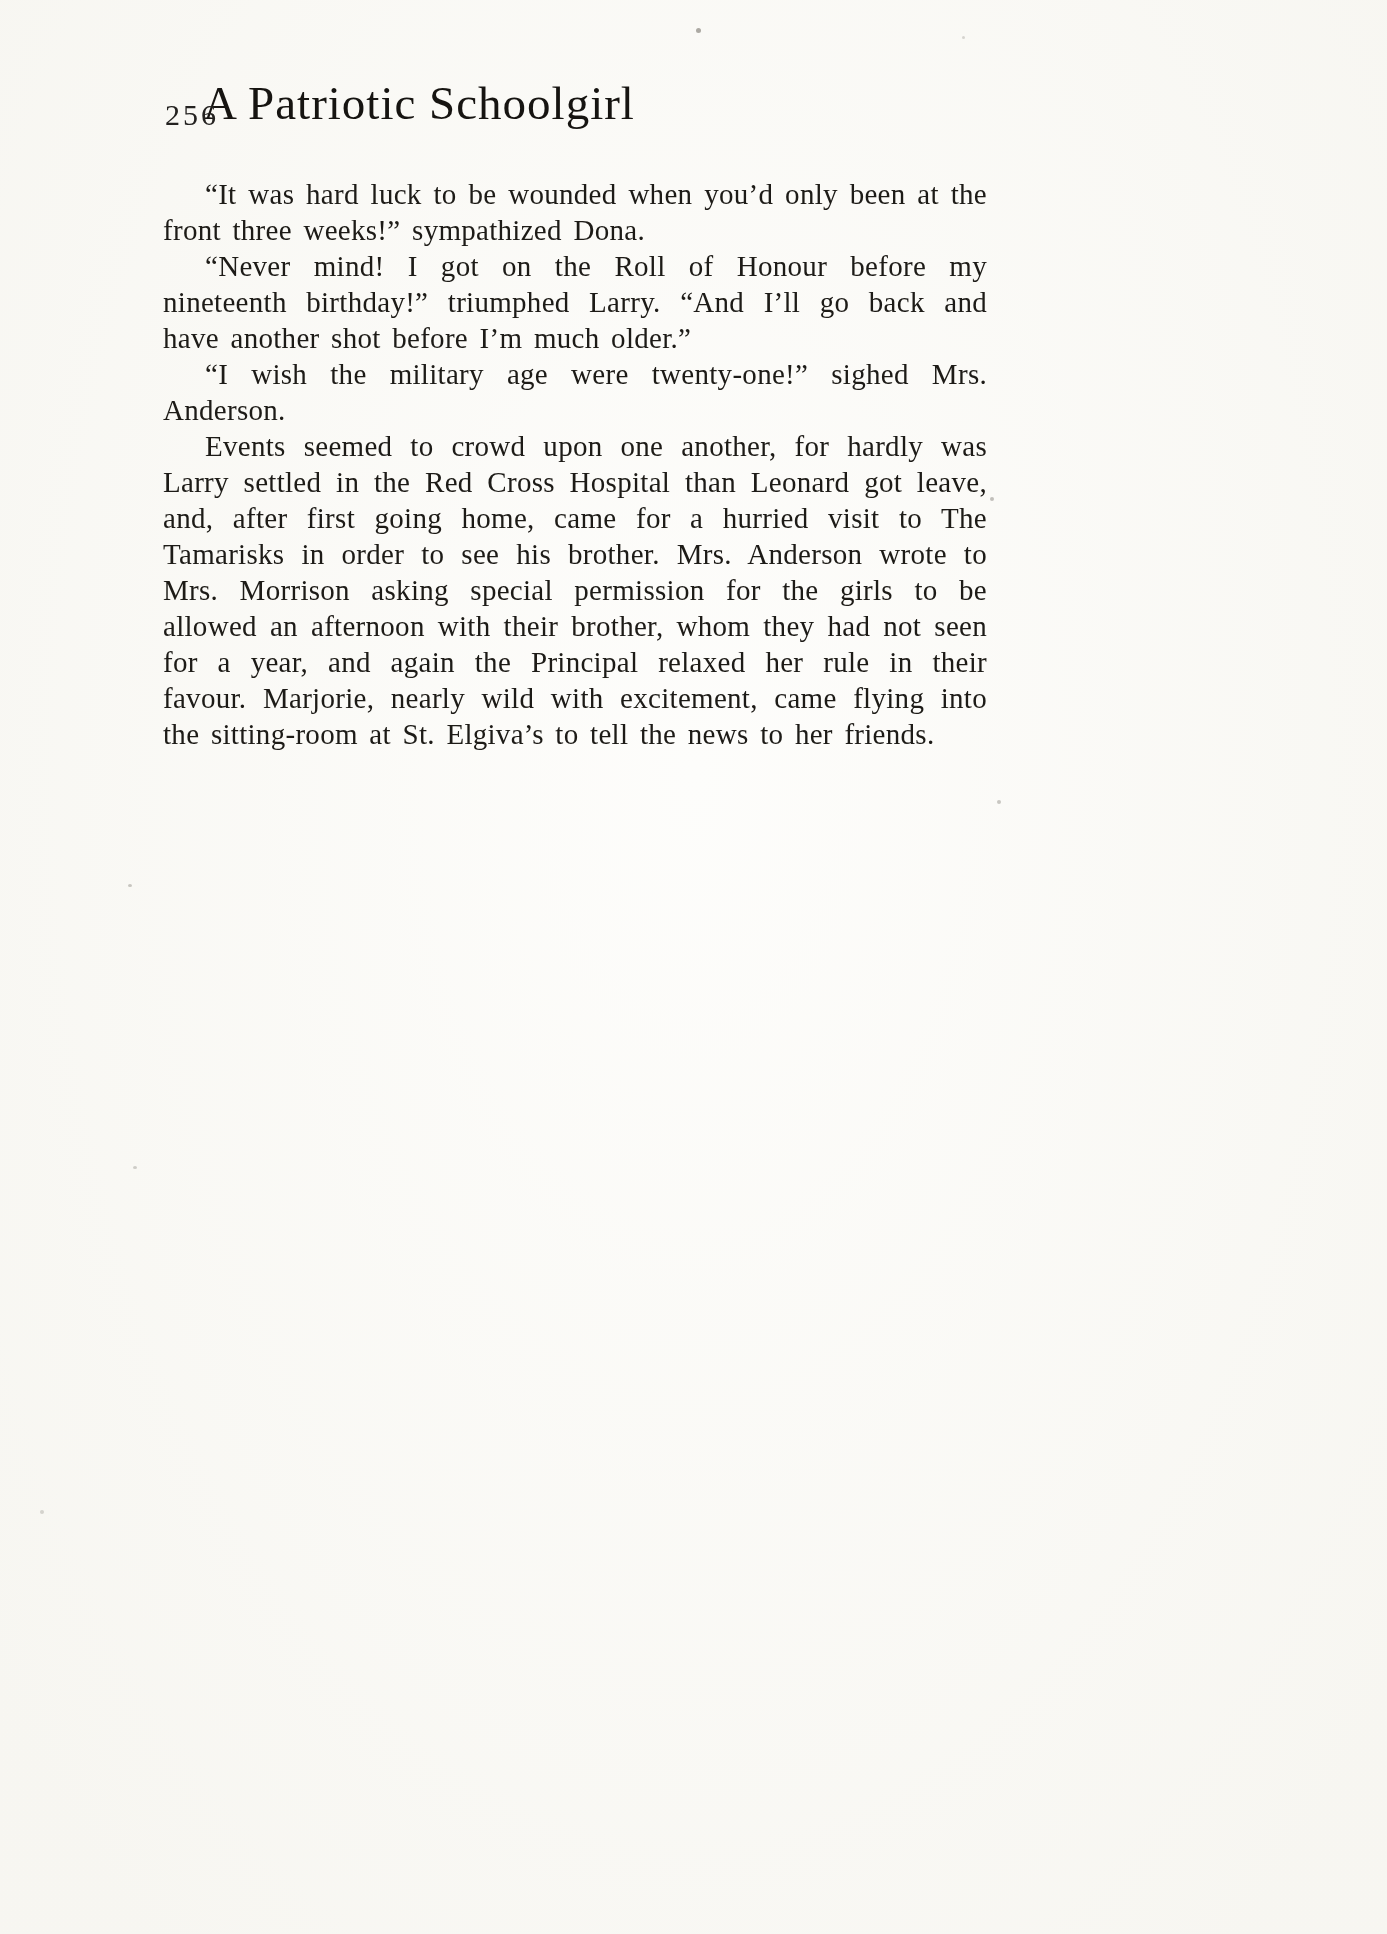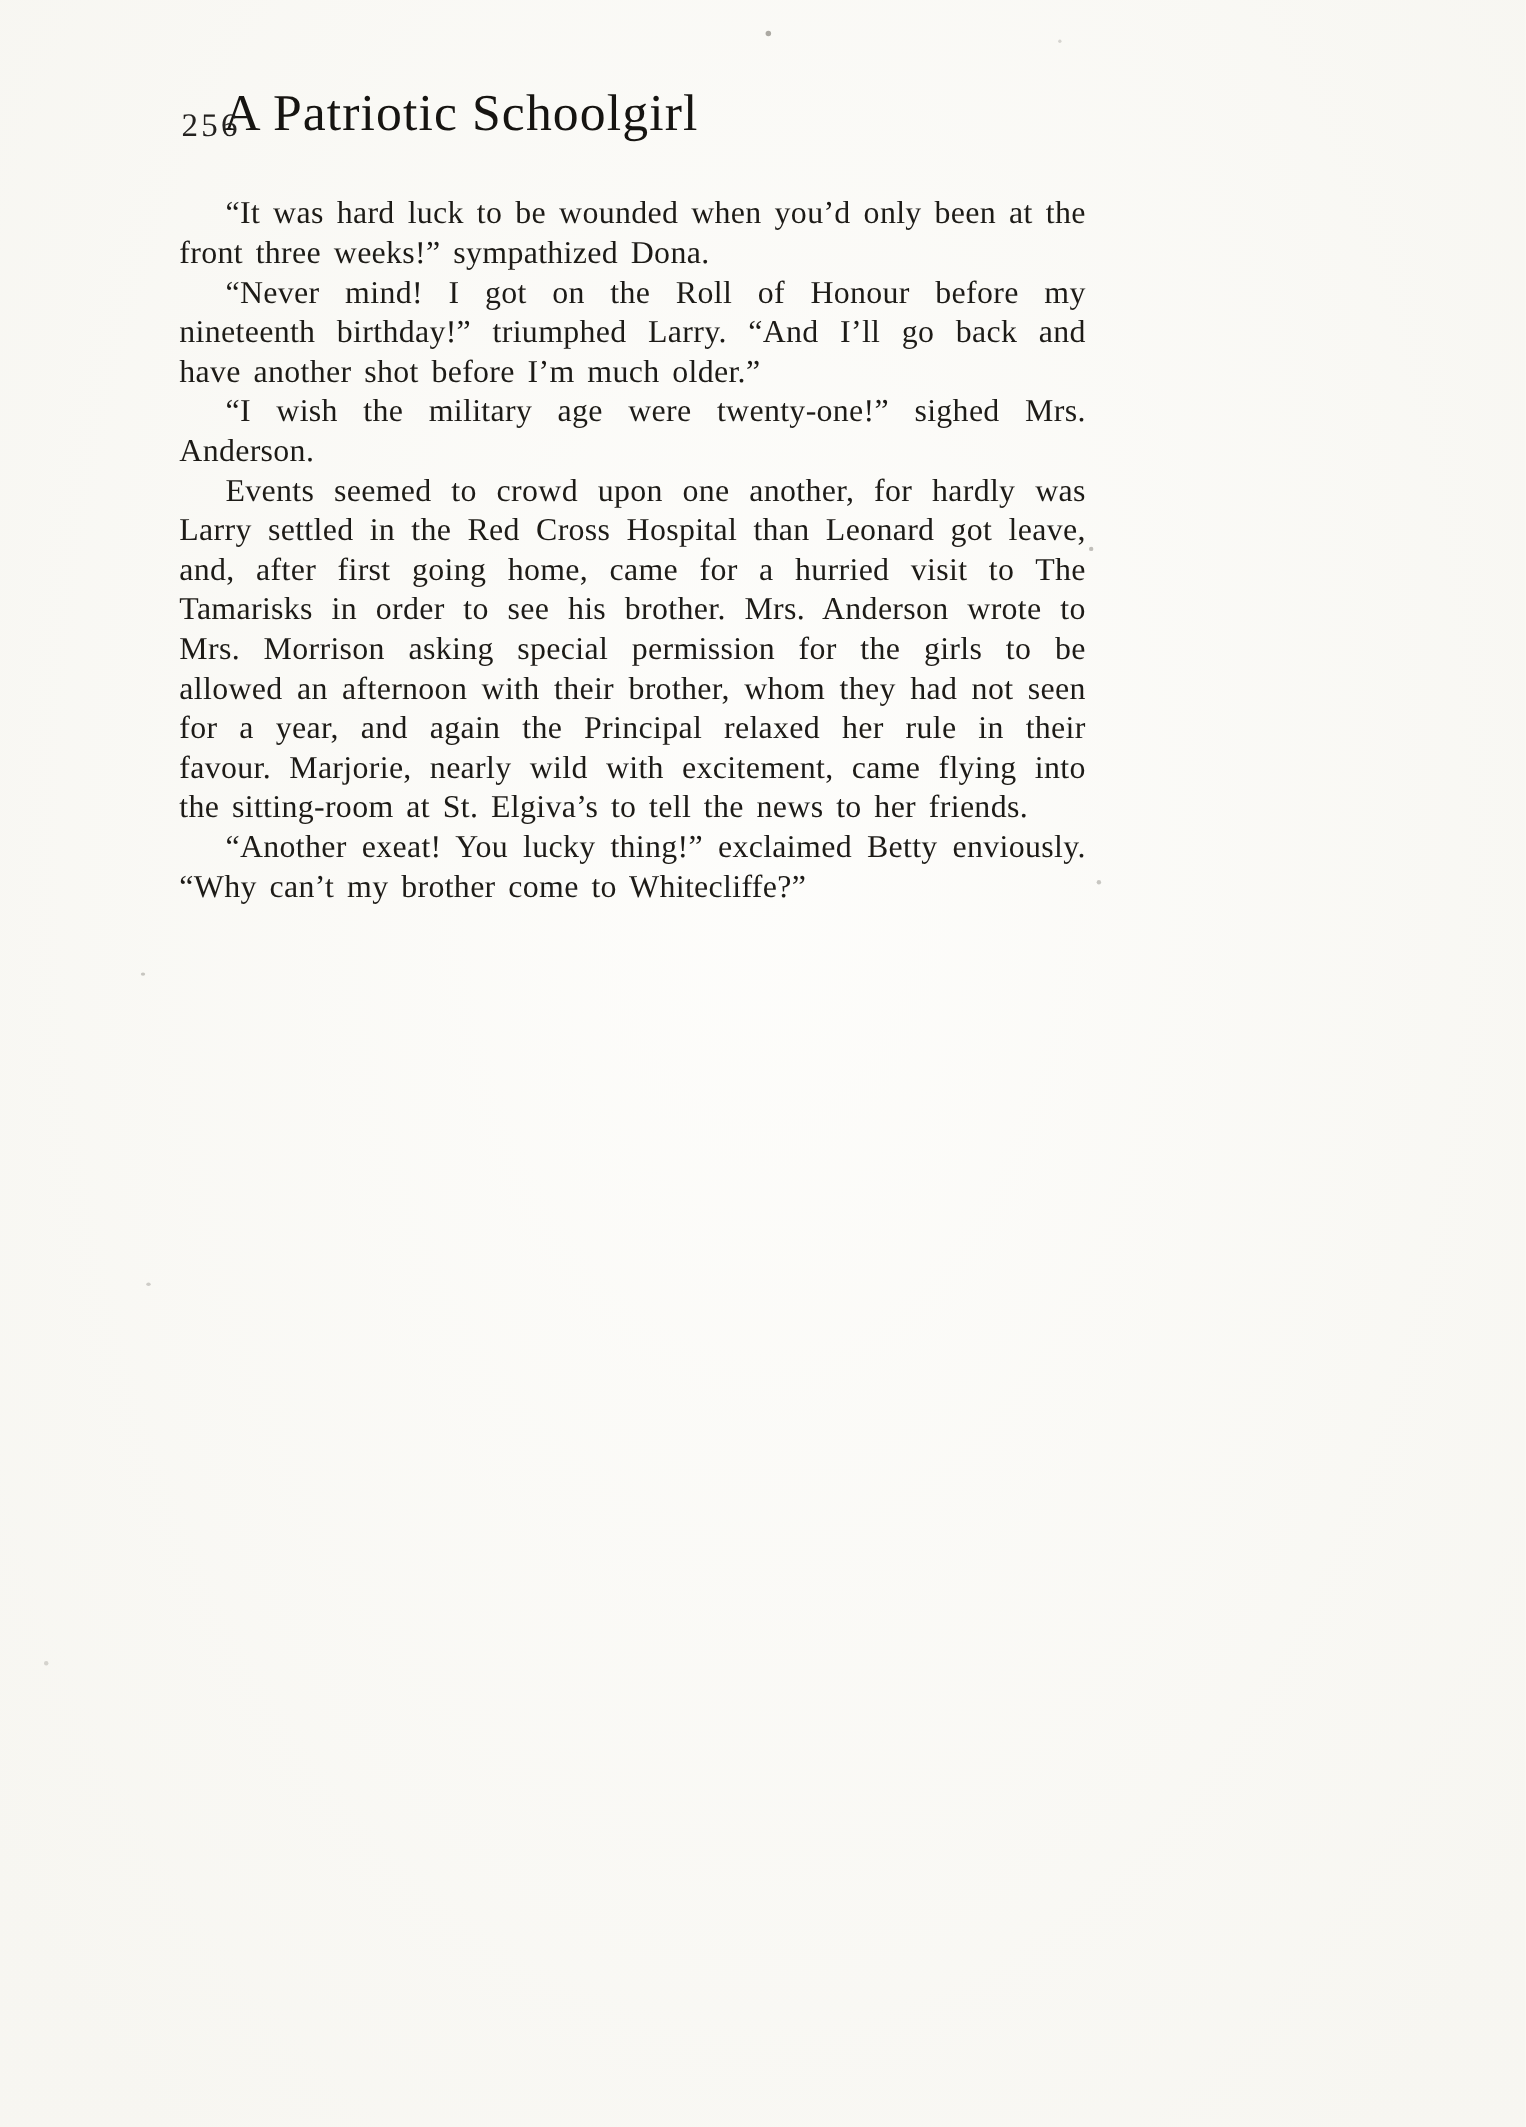--- a/index.html
+++ b/index.html
@@ -96,17 +96,16 @@
     <div class="page-header">
       <span class="page-number">256</span>
       <h1 class="page-title">A Patriotic Schoolgirl</h1>
     </div>
 
     <div class="body-text">
       <p>“It was hard luck to be wounded when you’d only been at the front three weeks!” sympathized Dona.</p>
       <p>“Never mind!  I got on the Roll of Honour before my nineteenth birthday!” triumphed Larry. “And I’ll go back and have another shot before I’m much older.”</p>
       <p>“I wish the military age were twenty-one!” sighed Mrs. Anderson.</p>
       <p>Events seemed to crowd upon one another, for hardly was Larry settled in the Red Cross Hospital than Leonard got leave, and, after first going home, came for a hurried visit to The Tamarisks in order to see his brother.  Mrs. Anderson wrote to Mrs. Morrison asking special permission for the girls to be allowed an afternoon with their brother, whom they had not seen for a year, and again the Principal relaxed her rule in their favour.  Marjorie, nearly wild with excitement, came flying into the sitting-room at St. Elgiva’s to tell the news to her friends.</p>
-      <p>“Another exeat!  You lucky thing!” exclaimed Betty enviously.  “Why can’t my brother come to Whitecliffe?”</p>
     </div>
 
   </div>
 </div>
 
 </body></html>

